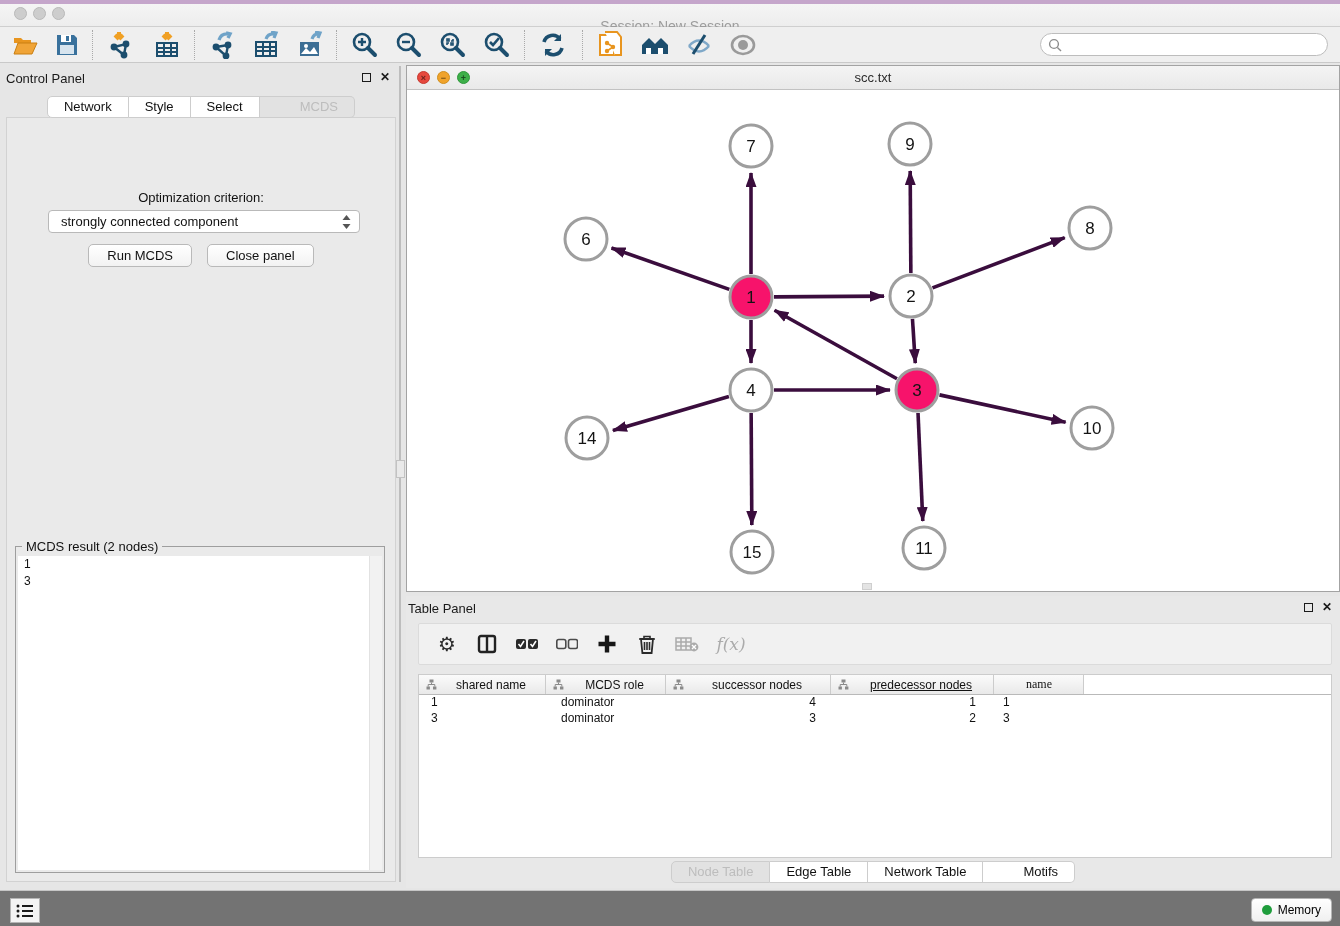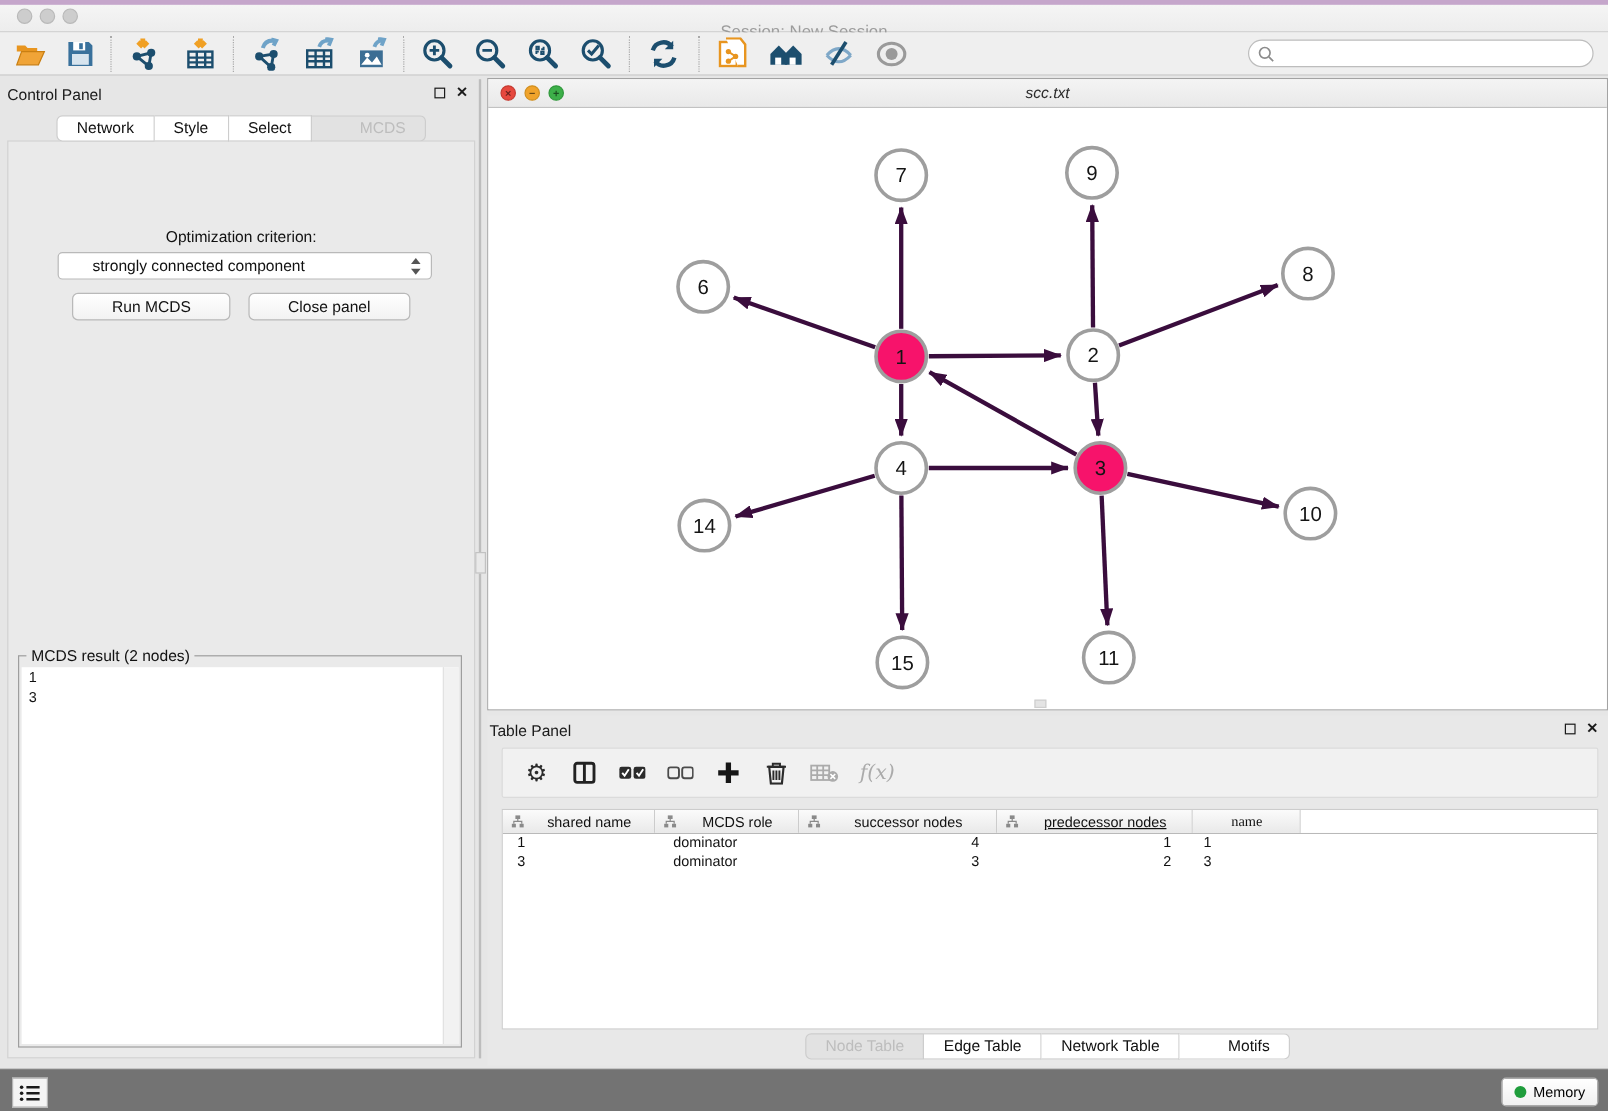--- a/index.html
+++ b/index.html
@@ -32,42 +32,42 @@
   .cp-body { position:absolute; left:2px; right:2px; top:51px; bottom:0;
     background:#EAEAEA; border:1px solid #D2D2D2; }
   .seg-tabs { position:absolute; top:30px; left:0; width:100%; display:flex; justify-content:center; z-index:2; }
   .seg-btn { height:22px; padding:0 16px; background:#FFF; border:1px solid #CDCDCD; border-left:none;
     font-size:13px; line-height:20px; color:#111; }
   .seg-btn:first-child { border-left:1px solid #CDCDCD; border-radius:5px 0 0 5px; }
   .seg-btn:last-child { border-radius:0 5px 5px 0;padding-left:40px; }
   .seg-active { background:#E2E2E2; color:#BDBDBD; }
   .opt-label { position:absolute; top:72px; width:100%; text-align:center; font-size:13px; color:#111; }
   .dropdown { position:absolute; left:41px; top:92px; width:312px; height:23px; background:#FFF;
-    border:1px solid #B9B9B9; border-radius:4px; font-size:13px; line-height:21px; padding-left:28px; color:#111; }
+    border:1px solid #B9B9B9; border-radius:4px; font-size:13px; line-height:21px; padding-left:12px; color:#111; }
   .dd-arrows { position:absolute; right:7px; top:3px; }
   .cp-buttons { position:absolute; top:126px; width:100%; display:flex; justify-content:center; gap:15px; }
-  .push-btn { height:23px; padding:0 32px; background:linear-gradient(#FFFFFF,#F2F2F2); border:1px solid #B9B9B9;
+  .push-btn { height:23px; padding:0 18px; background:linear-gradient(#FFFFFF,#F2F2F2); border:1px solid #B9B9B9;
     border-radius:5px; font-size:13px; line-height:21px; color:#111; }
   .result-box { position:absolute; left:8px; right:10px; top:428px; bottom:8px;
     border:1px solid #9E9E9E; background:#EAEAEA; }
   .result-legend { position:absolute; left:6px; top:-8px; background:#EAEAEA; padding:0 4px; font-size:13px; color:#111; }
   .result-inner { position:absolute; left:2px; right:2px; top:9px; bottom:2px; background:#FFF; }
   .result-scroll { position:absolute; right:0; top:0; bottom:0; width:13px; background:#F2F2F2; border-left:1px solid #E2E2E2; }
   .result-line { font-size:12px; line-height:17px; padding-left:6px; color:#111; }
 
   
   .v-split { position:absolute; left:399px; top:66px; width:2px; height:816px; background:#BDBDBD; }
   .v-split-handle { position:absolute; left:396px; top:460px; width:9px; height:18px; background:#E9E9E9; border:1px solid #C2C2C2; }
 
   
   .net-window { position:absolute; left:406px; top:65px; width:934px; height:527px;
     border:1px solid #A3A3A3; background:#FFF; }
   .net-titlebar { position:absolute; left:0; top:0; width:100%; height:24px;
     background:linear-gradient(#F4F4F4,#E9E9E9); border-bottom:1px solid #C2C2C2; }
-  .net-title { position:absolute; width:100%; top:4px; text-align:center; font-size:13px; color:#2B2B2B;font-style:italic; }
+  .net-title { position:absolute; width:100%; top:4px; text-align:center; font-size:13px; color:#2B2B2B; }
   .t-dot { position:absolute; top:5px; width:13px; height:13px; border-radius:50%; font-size:9px; line-height:12px;
     text-align:center; color:rgba(0,0,0,.55); font-weight:bold; }
   .t-red { background:#E6483E; border:1px solid #C63A31; }
   .t-yellow { background:#F0A32B; border:1px solid #D18F1E; }
   .t-green { background:#3DAF49; border:1px solid #2F983B; }
   .net-canvas { position:absolute; left:0; top:24px; width:932px; height:501px; background:#FFF; }
   .canvas-grip { position:absolute; left:455px; bottom:1px; width:10px; height:7px; background:#E4E4E4; border:1px solid #CFCFCF; }
 
   
   .table-panel { position:absolute; left:406px; top:596px; width:934px; height:292px; background:#E8E8E8; }

